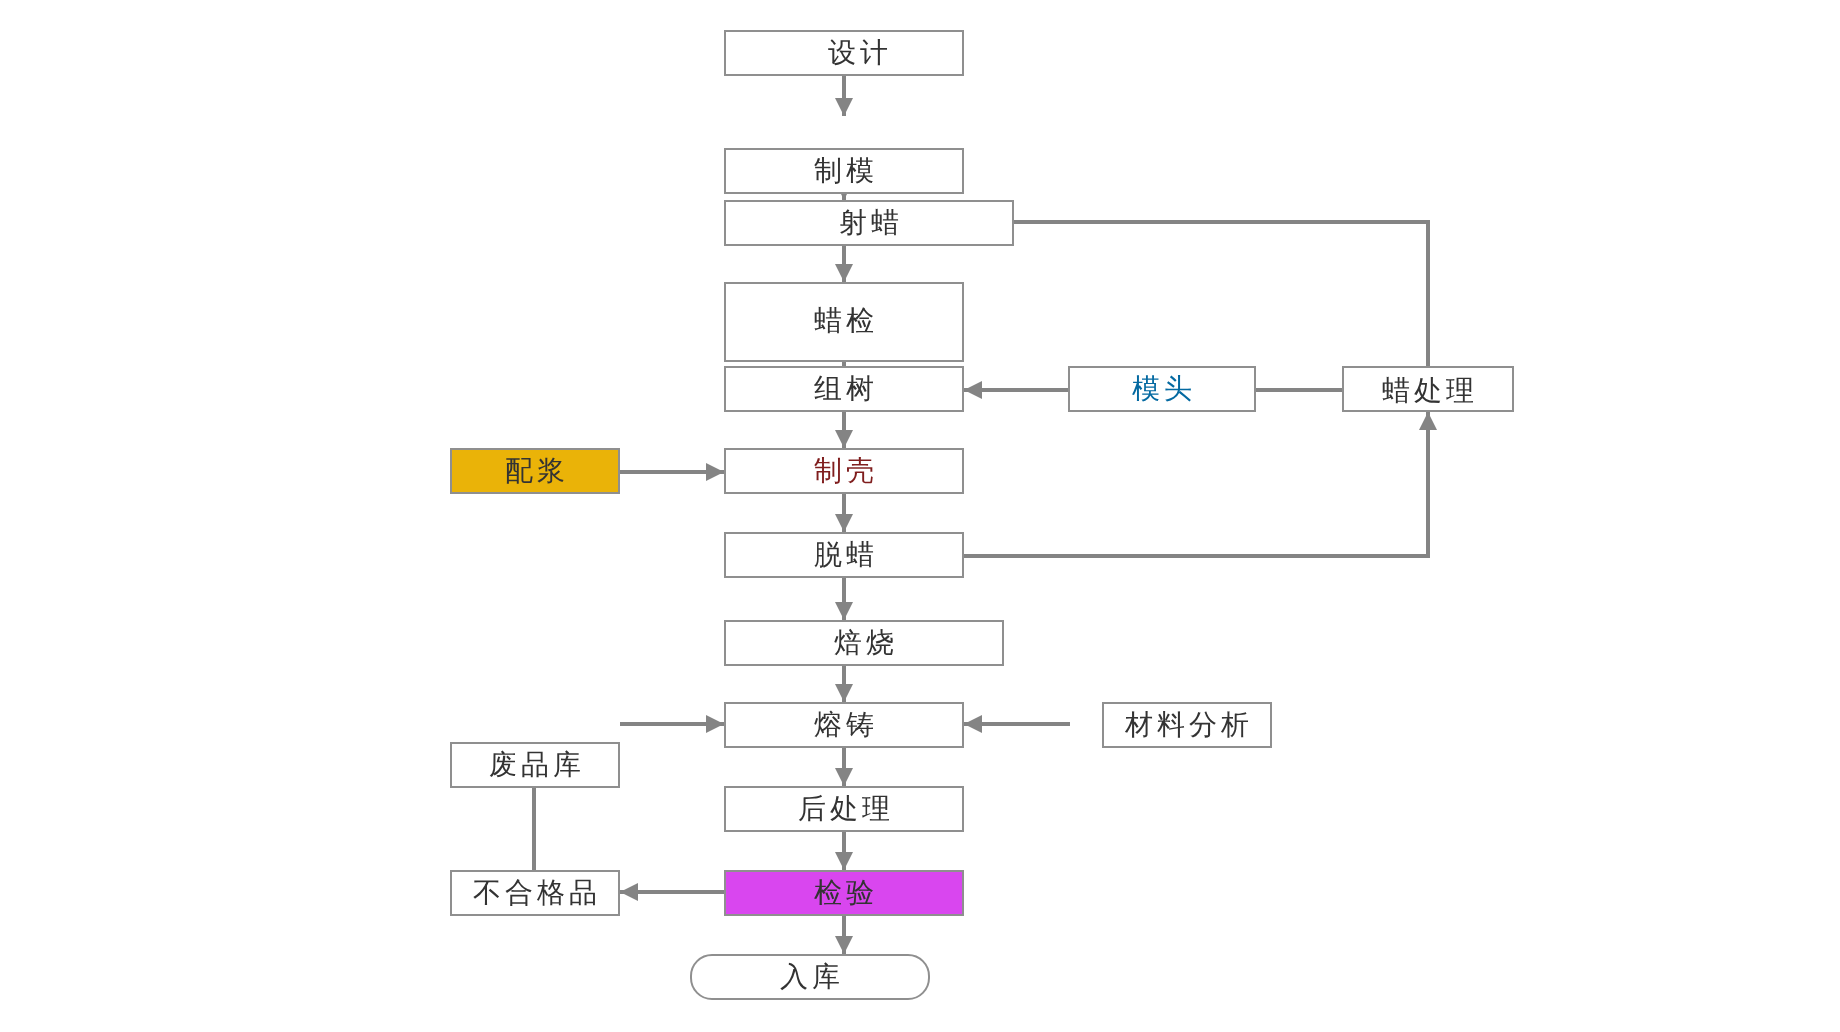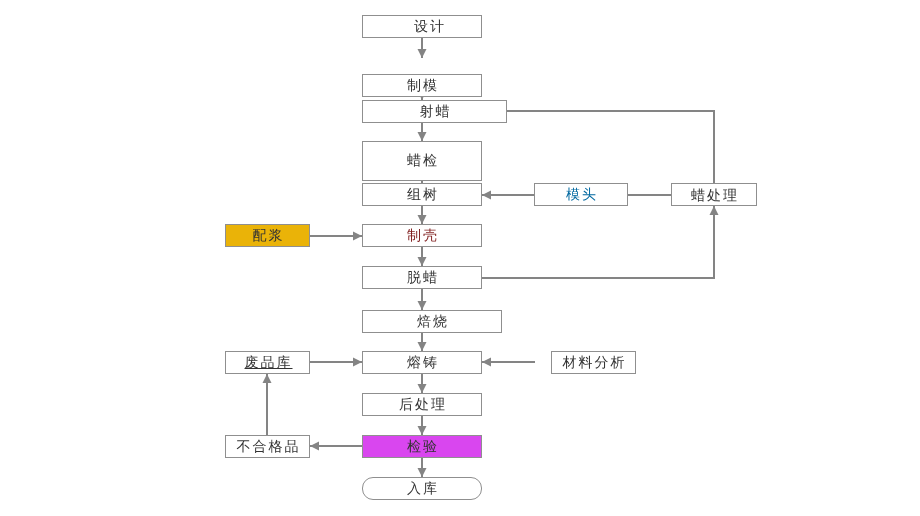--- a/index.html
+++ b/index.html
@@ -113,33 +113,33 @@
       </div>
       <div class="node" style="left: 362px; top: 351px; width: 120px; height: 23px; border-color: rgb(143, 143, 143); background: rgb(255, 255, 255); color: rgb(51, 51, 51);">
         <span>熔铸</span>
       </div>
       <div class="node" style="left: 362px; top: 393px; width: 120px; height: 23px; border-color: rgb(143, 143, 143); background: rgb(255, 255, 255); color: rgb(51, 51, 51);">
         <span>后处理</span>
       </div>
       <div class="node" style="left: 362px; top: 435px; width: 120px; height: 23px; border-color: rgb(143, 143, 143); background: #d946ef; color: rgb(51, 51, 51);">
         <span>检验</span>
       </div>
-      <div class="node" style="left: 362px; top: 477px; width: 120px; height: 23px; border-color: rgb(143, 143, 143); background: rgb(255, 255, 255); color: rgb(51, 51, 51); border-radius: 11px;">
+      <div class="node" style="left: 345px; top: 477px; width: 120px; height: 23px; border-color: rgb(143, 143, 143); background: rgb(255, 255, 255); color: rgb(51, 51, 51); border-radius: 11px;">
         <span>入库</span>
       </div>
       <div class="node" style="left: 534px; top: 183px; width: 94px; height: 23px; border-color: rgb(143, 143, 143); background: rgb(255, 255, 255); color: #0369a1;">
         <span>模头</span>
       </div>
       <div class="node" style="left: 671px; top: 183px; width: 86px; height: 23px; border-color: rgb(143, 143, 143); background: rgb(255, 255, 255); color: rgb(51, 51, 51); align-items: flex-end;">
         <span>蜡处理</span>
       </div>
       <div class="node" style="left: 225px; top: 224px; width: 85px; height: 23px; border-color: rgb(143, 143, 143); background: #eab308; color: rgb(51, 51, 51); text-align: center;">
         <span>配浆</span>
       </div>
-      <div class="node" style="left: 225px; top: 351px; width: 85px; height: 23px; border-color: rgb(143, 143, 143); background: rgb(255, 255, 255); color: rgb(51, 51, 51); text-decoration: underline;">
+      <div class="node" style="left: 225px; top: 371px; width: 85px; height: 23px; border-color: rgb(143, 143, 143); background: rgb(255, 255, 255); color: rgb(51, 51, 51);">
         <span>废品库</span>
       </div>
       <div class="node" style="left: 535px; top: 351px; width: 85px; height: 23px; border-color: rgb(143, 143, 143); background: rgb(255, 255, 255); color: rgb(51, 51, 51); margin-left: 16px;">
         <span>材料分析</span>
       </div>
       <div class="node" style="left: 225px; top: 435px; width: 85px; height: 23px; border-color: rgb(143, 143, 143); background: rgb(255, 255, 255); color: rgb(51, 51, 51);">
         <span>不合格品</span>
       </div>
     </div>
 </div>

